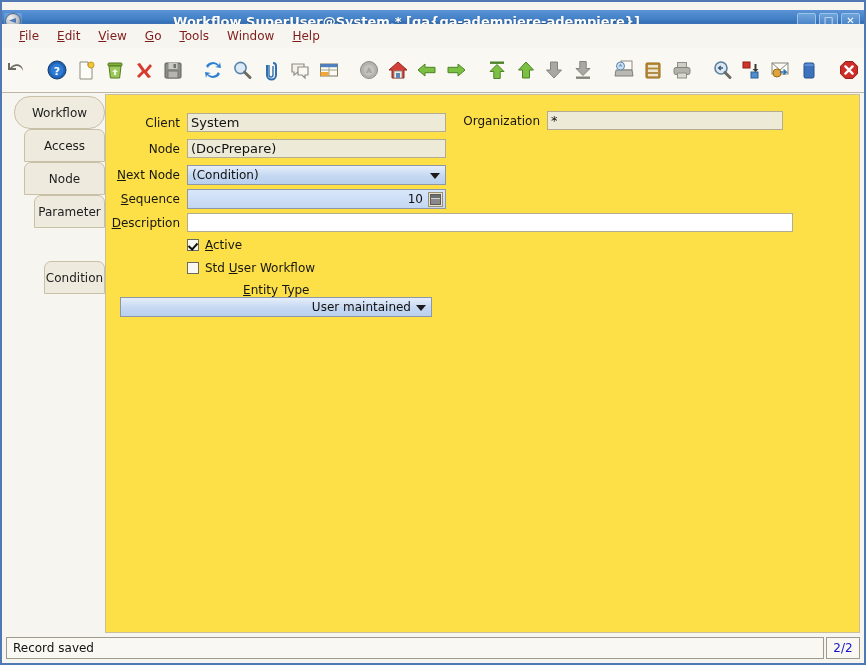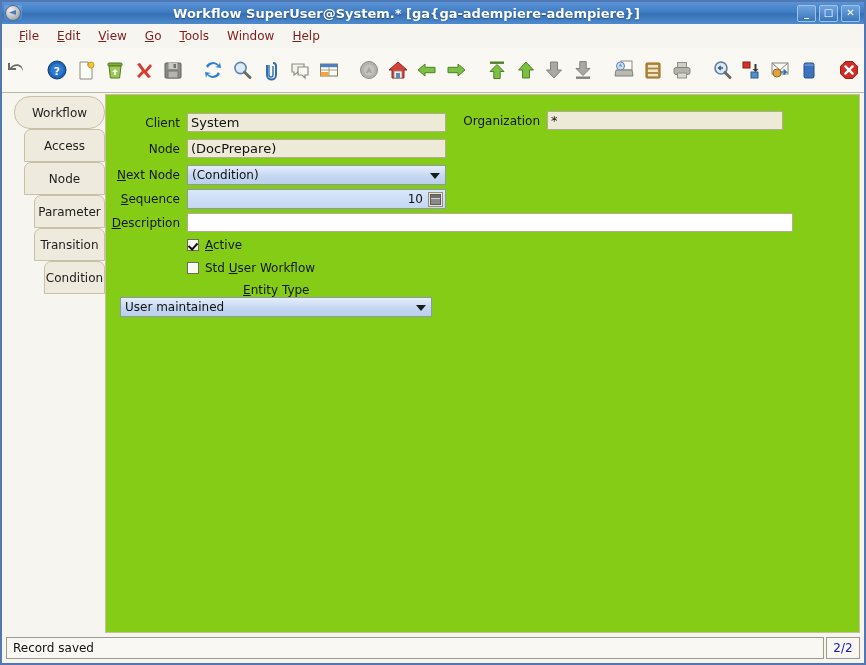--- a/index.html
+++ b/index.html
@@ -11,21 +11,21 @@
   }
   #app{
     position:absolute;left:0;top:0;width:866px;height:665px;
     box-sizing:border-box;
     border:2px solid #4f78b4;
     background:#f7f5ef;
   }
 
   
   .titlebar{
-    position:absolute;left:0;top:0;right:0;height:22px;
+    position:absolute;left:0;top:8px;right:0;height:22px;
     background:linear-gradient(to bottom,#5d93d6 0%,#3f7ec4 45%,#376fb4 55%,#4d8bcf 100%);
     display:flex;align-items:center;
   }
   .app-icon{
     width:18px;height:17px;margin-left:2px;border-radius:2px;
     background:linear-gradient(to bottom,#6ba3e0,#3f7ec4);
     display:flex;align-items:center;justify-content:center;
   }
   .app-icon .disc{
     width:14px;height:14px;border-radius:50%;
@@ -90,21 +90,21 @@
     border:1px solid #c9c0a8;
     border-top-left-radius:7px;border-top-right-radius:7px;
     display:flex;align-items:center;justify-content:center;
     font-size:12px;color:#1d1d1d;white-space:nowrap;
   }
   .vtab.sel{background:#f0ebdf;border-radius:16px;}
 
   
   .content{
     position:absolute;left:99px;top:0;right:0;bottom:0;
-    background:#84cc16;
+    background:#fde047;
     border:1px solid #c9bf9f;
     box-sizing:border-box;
     padding-left:12px;
   }
 
   .field-row{position:absolute;display:flex;align-items:center;}
   .flabel{
     text-align:right;font-size:12px;color:#161616;
     padding-right:7px;white-space:nowrap;
   }
@@ -431,23 +431,20 @@
       </div>
       <div class="vtab" style="left:18px;top:35px;width:81px;">
         <span>Access</span>
       </div>
       <div class="vtab" style="left:18px;top:68px;width:81px;">
         <span>Node</span>
       </div>
       <div class="vtab" style="left:28px;top:101px;width:71px;">
         <span>Parameter</span>
       </div>
-      <div class="vtab" style="left:28px;top:134px;width:71px;">
-        <span>Transition</span>
-      </div>
       <div class="vtab" style="left:38px;top:167px;width:61px;">
         <span>Condition</span>
       </div>
     </div>
 
     <div class="content">
 
       <div class="field-row" style="left:0px;top:18px;width:340px;">
         <div class="flabel" style="width:74px;">Client</div>
         <div class="txt" style="width:259px;">System</div>
@@ -491,21 +488,21 @@
         <span class="chk-label"><u>A</u>ctive</span>
       </div>
 
       <div class="chk-row" style="left:81px;top:166px;">
         <span class="chkbox"></span>
         <span class="chk-label">Std <u>U</u>ser Workflow</span>
       </div>
 
       <div class="field-row" style="left:0px;top:188px;width:340px;flex-direction:column;">
         <div class="flabel" style="width:74px;"><u>E</u>ntity Type</div>
-        <div class="combo" style="width:312px;">
+        <div class="combo" style="width:312px;text-align:right;">
           <span>User maintained</span>
           <span class="arrow"></span>
         </div>
       </div>
 
     </div>
   </div>
 
   <div class="statusbar">
     <div class="status-msg">Record saved</div>

